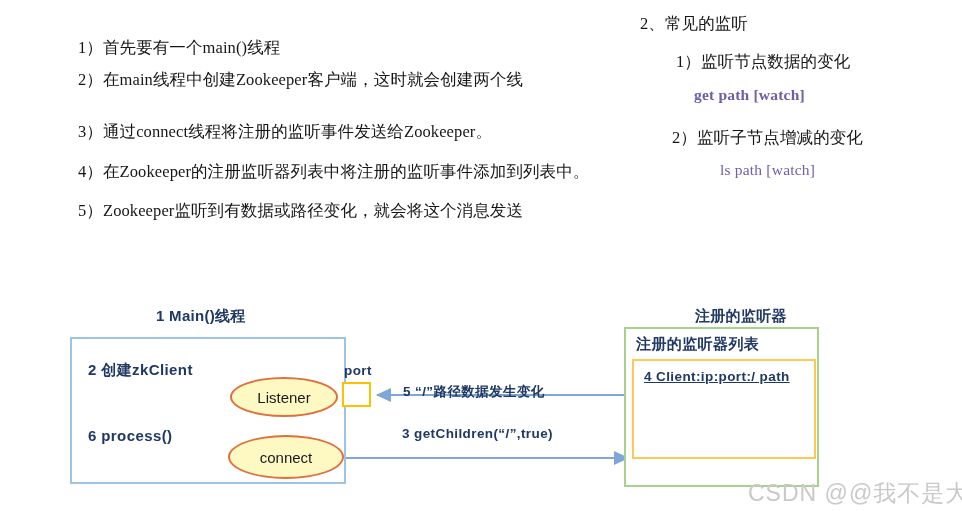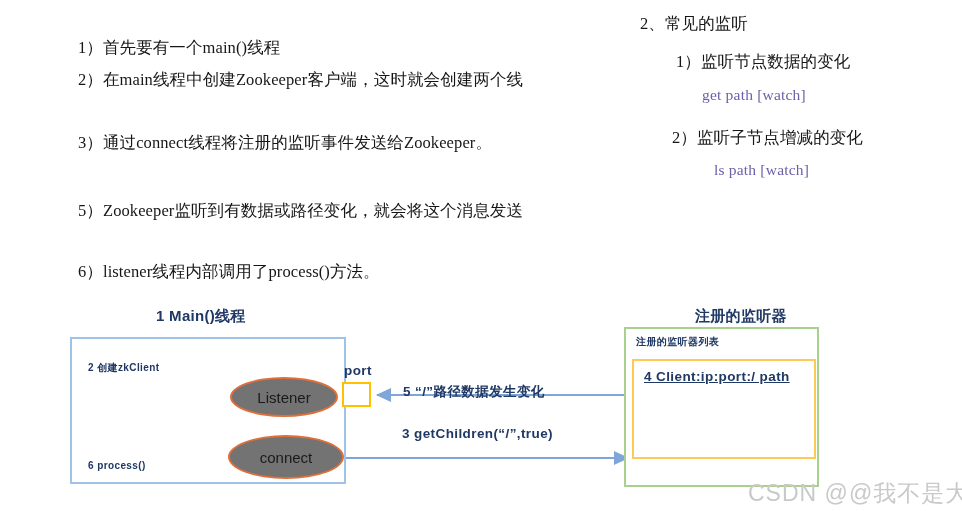--- a/index.html
+++ b/index.html
@@ -118,27 +118,27 @@
   .dg-label {
     position: absolute;
     white-space: nowrap;
     font-family: "Liberation Sans", "DejaVu Sans", sans-serif;
     font-weight: bold;
     font-size: 13.5px;
     color: #1f3864;
     letter-spacing: 0.4px;
     z-index: 7;
   }
-  .dg-label.big { font-size: 10px; }
+  .dg-label.big { font-size: 15px; }
 
   .ellipse {
     position: absolute;
     border: 2px solid #e0703a;
     border-radius: 50%;
-    background: #737373;
+    background: #fef9c3;
     box-sizing: border-box;
     display: flex;
     align-items: center;
     justify-content: center;
     font-family: "Liberation Sans", "DejaVu Sans", sans-serif;
     font-size: 15px;
     color: #1a1a1a;
     z-index: 5;
   }
 
@@ -162,31 +162,31 @@
     letter-spacing: 1px;
     z-index: 20;
   }
 </style>
 </head>
 <body>
 
 <div class="col-left">
   <div class="line" style="left:78px; top:38px;">1）首先要有一个main()线程</div>
   <div class="line" style="left:78px; top:70px;">2）在main线程中创建Zookeeper客户端，这时就会创建两个线</div>
-  <div class="line" style="left:78px; top:133px;">3）通过connect线程将注册的监听事件发送给Zookeeper。</div>
+  <div class="line" style="left:78px; top:122px;">3）通过connect线程将注册的监听事件发送给Zookeeper。</div>
+  <div class="line" style="left:78px; top:162px;">4）在Zookeeper的注册监听器列表中将注册的监听事件添加到列表中。</div>
   <div class="line" style="left:78px; top:201px;">5）Zookeeper监听到有数据或路径变化，就会将这个消息发送</div>
-  <div class="line" style="left:78px; top:262px;">6）listener线程内部调用了process()方法。</div>
 </div>
 
 <div class="col-right">
   <div class="line" style="left:20px; top:14px;">2、常见的监听</div>
   <div class="line" style="left:56px; top:52px;">1）监听节点数据的变化</div>
-  <div class="code" style="left:82px; top:86px;">get path [watch]</div>
+  <div class="code" style="left:74px; top:86px;font-weight:bold;">get path [watch]</div>
   <div class="line" style="left:52px; top:128px;">2）监听子节点增减的变化</div>
-  <div class="code" style="left:94px; top:161px;font-family:Liberation Serif, serif;">ls path [watch]</div>
+  <div class="code" style="left:100px; top:161px;font-family:Liberation Serif, serif;">ls path [watch]</div>
 </div>
 
 <div class="diagram">
 
   <svg class="svg-layer" viewBox="0 0 962 216" width="962" height="216">
     <defs>
       <marker id="ah" markerWidth="8" markerHeight="8" refX="6.5" refY="3.2" orient="auto" markerUnits="strokeWidth">
         <path d="M0,0 L7,3.2 L0,6.4 z" fill="#7ea6d9"></path>
       </marker>
       <marker id="ah-r" markerWidth="8" markerHeight="8" refX="6.5" refY="3.2" orient="auto" markerUnits="strokeWidth">
@@ -206,21 +206,21 @@
 
     <path d="M330,163 L628,163" stroke="#7ea6d9" stroke-width="2.2" fill="none" marker-end="url(#ah)"></path>
   </svg>
 
   <div class="dg-title" style="left:156px; top:12px;">1 Main()线程</div>
 
   <div class="main-box"></div>
 
   <div class="dg-label big" style="left:88px; top:66px;">2 创建zkClient</div>
 
-  <div class="dg-label big" style="left:88px; top:132px;margin-top:33px;">6 process()</div>
+  <div class="dg-label big" style="left:88px; top:132px;">6 process()</div>
 
   <div class="ellipse" style="left:230px; top:82px; width:108px; height:40px;">Listener</div>
 
   <div class="ellipse" style="left:228px; top:140px; width:116px; height:44px;">connect</div>
 
   <div class="dg-label" style="left:344px; top:68px;">port</div>
 
   <div class="port-box"></div>
 
   <div class="dg-label" style="left:403px; top:76px;margin-top:12px;">5 “/”路径数据发生变化</div>

